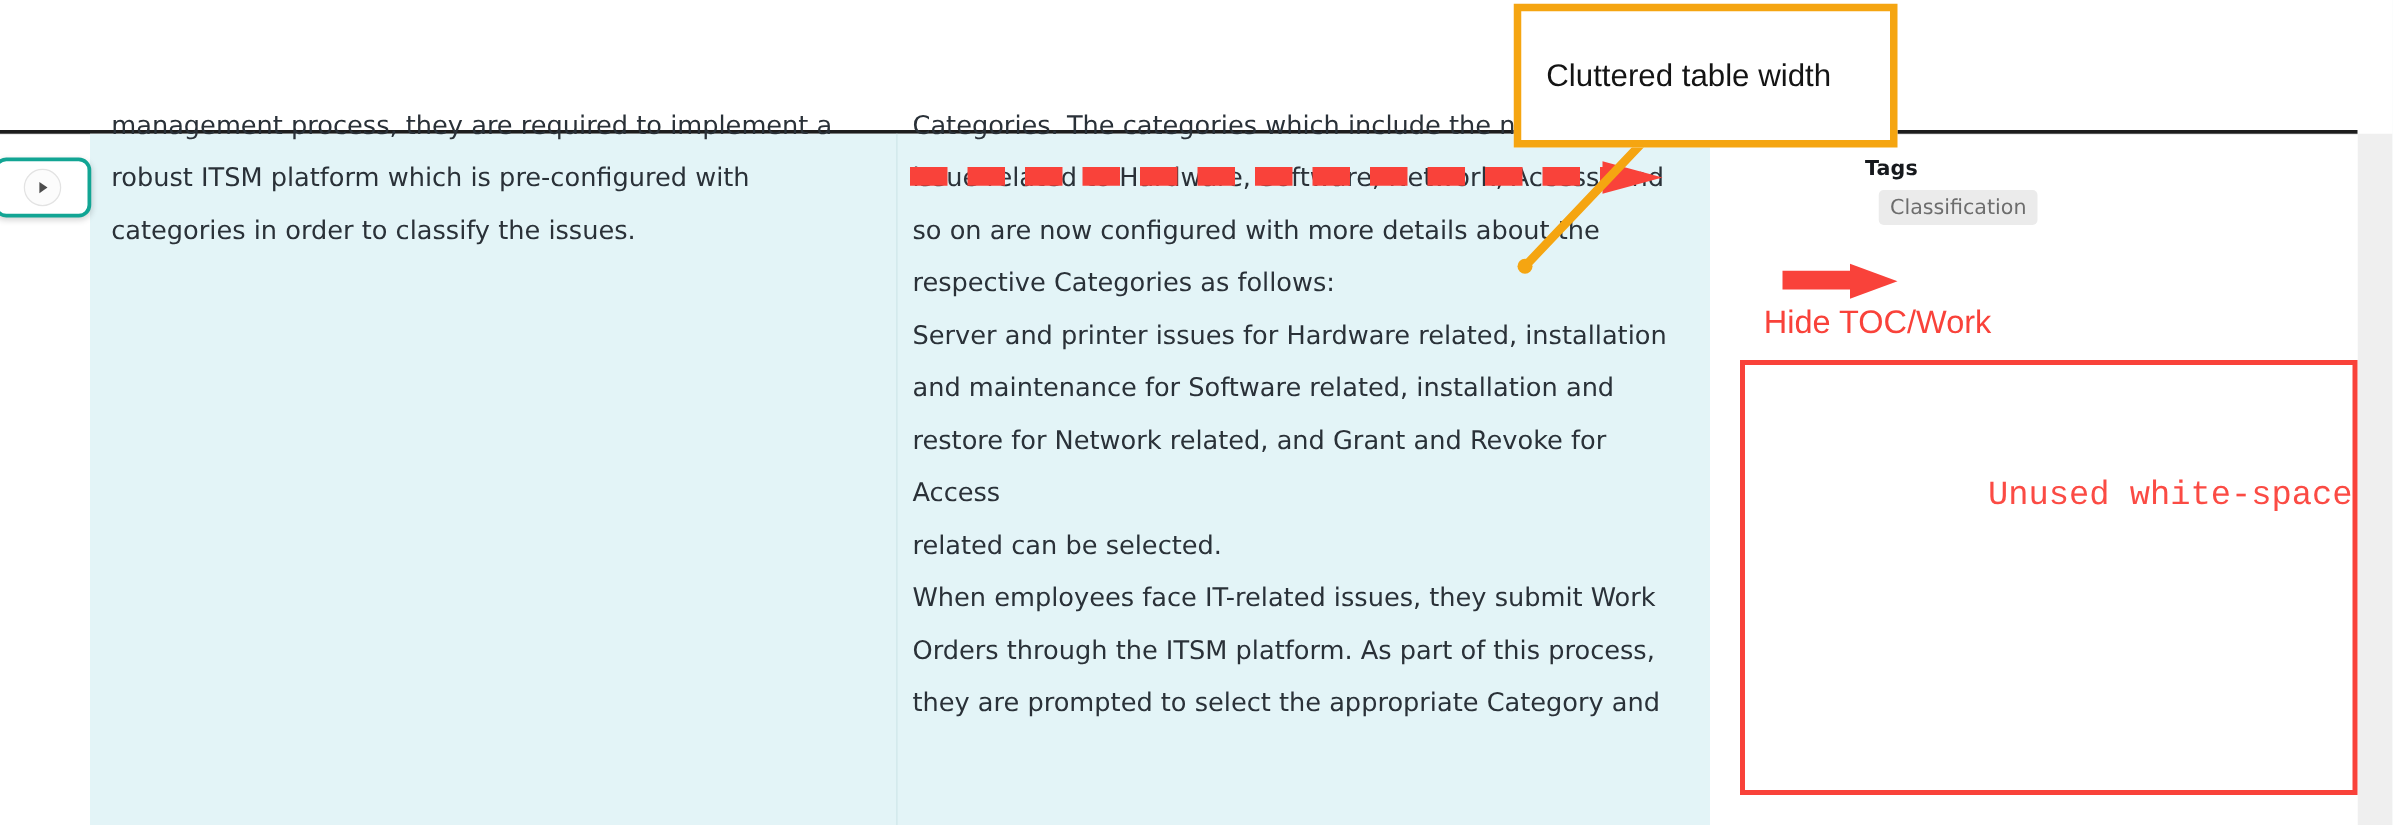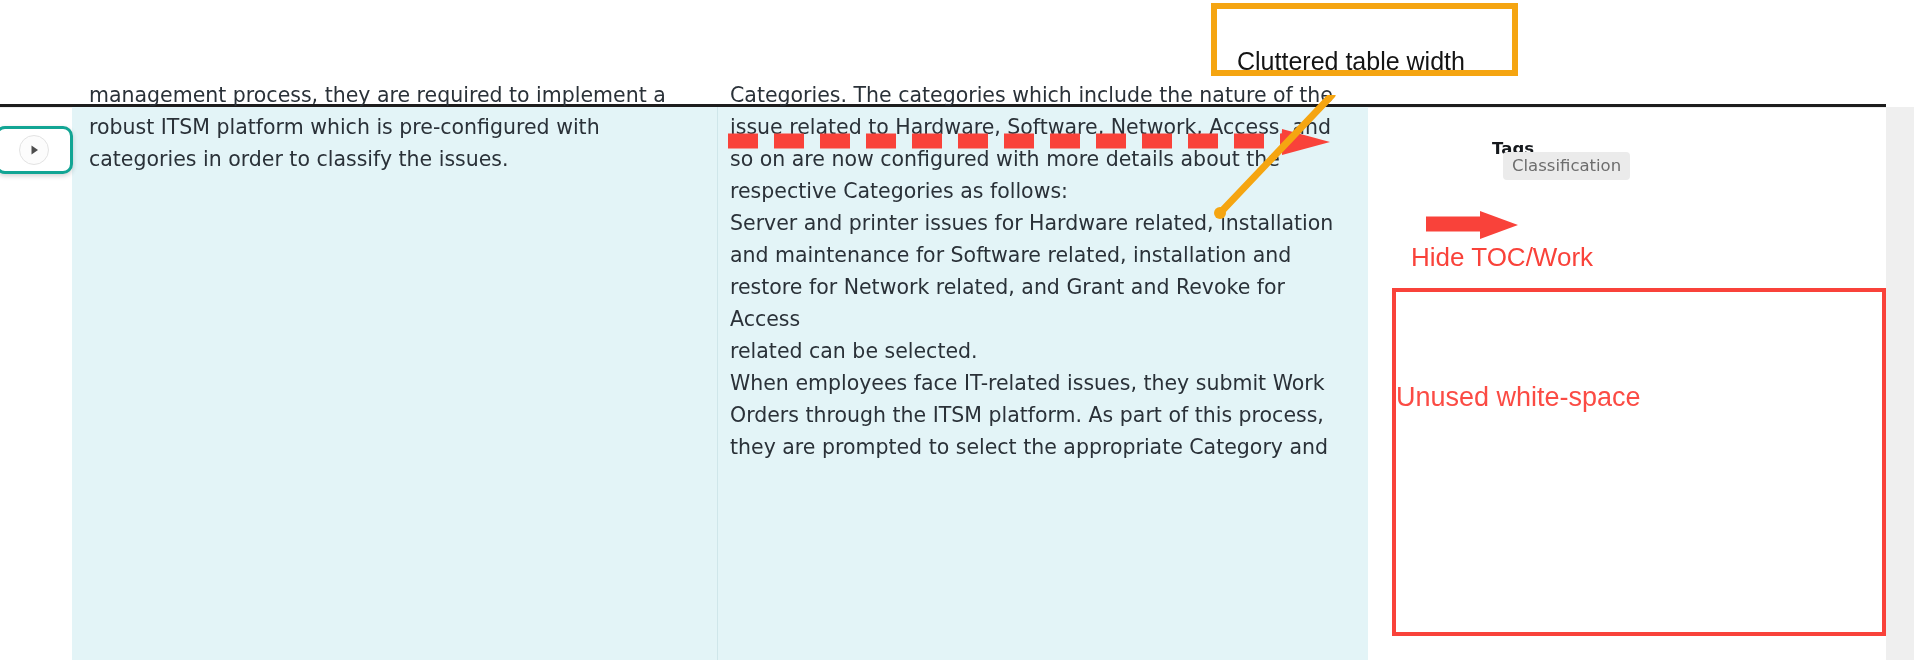--- a/index.html
+++ b/index.html
@@ -60,21 +60,21 @@
     left: 645px; top: 0;
     width: 1px; height: 553px;
     background: #cfe6ea;
   }
   .text-col {
     position: absolute;
     top: 0;
     color: #2a3138;
     font-family: "DejaVu Sans", sans-serif;
     font-size: 20.5px;
-    line-height: 32px;
+    line-height: 42px;
     white-space: pre-line;
   }
   .col-left  { left: 17px;  width: 600px; }
   .col-right { left: 658px; width: 622px; }
   .clip-first-line { margin-top: -28px; }
 
   
   .toc-toggle {
     position: absolute;
     left: -5px; top: 126px;
@@ -98,21 +98,21 @@
   .toc-toggle .circ svg { display: block; }
 
   
   .tags-rail {
     position: absolute;
     left: 1395px; top: 107px;
     width: 460px; height: 553px;
   }
   .tags-title {
     position: absolute;
-    left: 97px; top: 32px;
+    left: 97px; top: 18px;
     font-family: "DejaVu Sans", sans-serif;
     font-size: 16.5px;
     font-weight: bold;
     color: #16191d;
     letter-spacing: .1px;
   }
   .tag-chip {
     position: absolute;
     left: 96px; top: 45px;
     padding: 4px 9px 5px 9px;
@@ -122,21 +122,21 @@
     font-size: 16.5px;
     color: #6d6d6d;
     white-space: nowrap;
     margin-left: 12px;
   }
 
   
   .callout-yellow {
     position: absolute;
     left: 1211px; top: 3px;
-    width: 307px; height: 73px;
+    width: 307px; height: 115px;
     border: 6px solid #f5a511;
     background: #ffffff;
     z-index: 10;
   }
   .callout-yellow span {
     position: absolute;
     left: 20px; top: 38px;
     font-family: "Liberation Sans", sans-serif;
     font-size: 25px;
     color: #141414;
@@ -183,22 +183,22 @@
     left: 1392px; top: 288px;
     width: 494px; height: 348px;
     border: 4px solid #f9423a;
     background: #ffffff;
     z-index: 7;
   }
   .box-unused span {
     position: absolute;
     left: 0; right: 0;
     top: 90px;
-    text-align: left;
-    font-family: Liberation Sans, sans-serif;
+    text-align: right;
+    font-family: Liberation Mono, monospace;
     font-size: 27px;
     color: #fb4b44;
     white-space: nowrap;
   }
 </style>
 </head>
 <body>
 
 <div id="screen">
 

